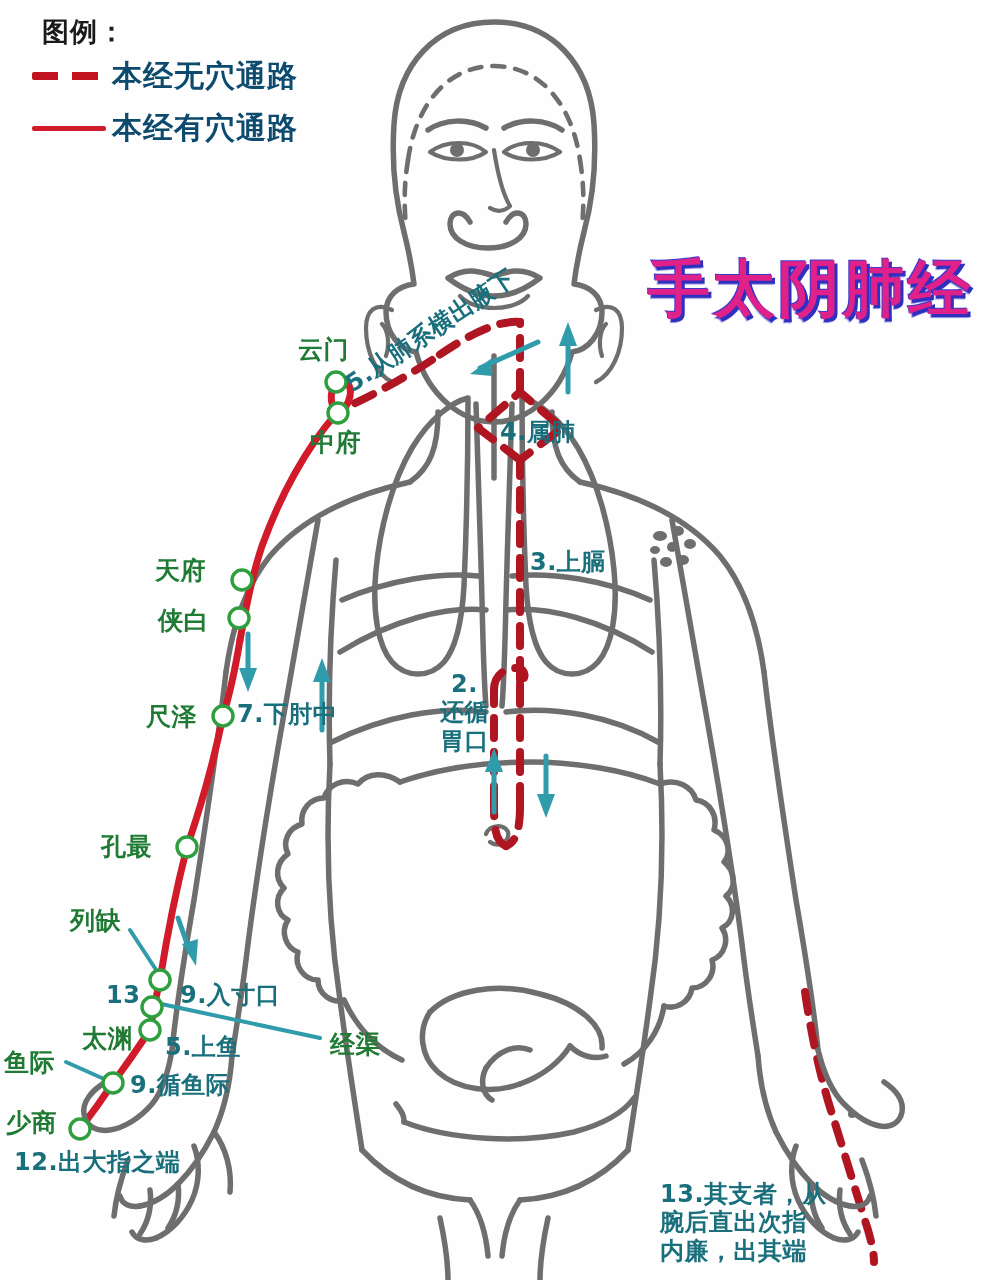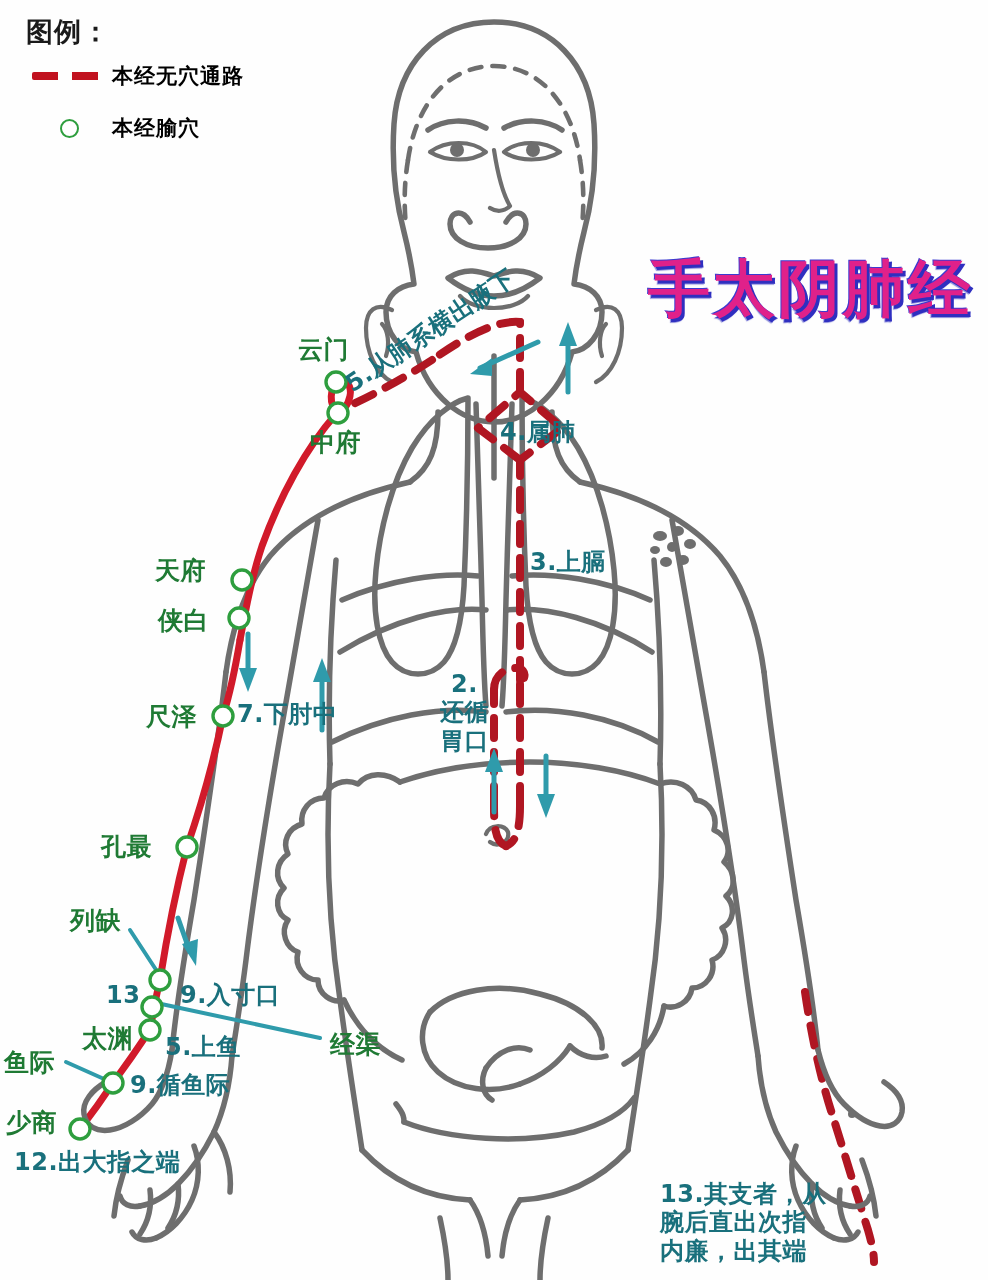--- a/index.html
+++ b/index.html
@@ -24,29 +24,29 @@
     line-height:1.18;
     letter-spacing:0.5px;
     font-weight:700;
   }
   .green{color:#1f7a34;}
   .teal{color:#19707c;}
 
   
   #legend{position:absolute;left:26px;top:14px;width:300px;}
   #legend .legend-title{
-    font-size:27px;color:#1a1a1a;font-weight:700;letter-spacing:1px;
+    font-size:27px;color:#1a1a1a;font-weight:700;letter-spacing:1px;margin-left:16px;
   }
   #legend .row{
     position:relative;height:52px;display:flex;align-items:center;
   }
   #legend .row .swatch{
     width:86px;flex:0 0 86px;display:flex;align-items:center;justify-content:center;
   }
-  #legend .row .txt{font-size:21px;color:#000000;font-weight:700;letter-spacing:1px;}
+  #legend .row .txt{font-size:30px;color:#0c4a6e;font-weight:700;letter-spacing:1px;}
   .dashline{
     width:74px;height:8px;
     background:repeating-linear-gradient(to right,#c1121f 0 26px,transparent 26px 40px);
     border-radius:2px;
   }
   .solidline{width:74px;height:5px;background:#d11a2a;border-radius:2px;}
   .ring{
     width:15px;height:15px;border:2.6px solid #2e9e3e;border-radius:50%;
     background:#ffffff;
   }
@@ -351,23 +351,23 @@
   <div id="legend">
     <div class="legend-title">图例：</div>
     <div class="row">
       <span class="swatch">
           <span class="dashline"></span>
         </span>
       <span class="txt">本经无穴通路</span>
     </div>
     <div class="row">
       <span class="swatch">
-          <span class="ring"></span>
+          <span class="solidline"></span>
         </span>
-      <span class="txt">本经腧穴</span>
+      <span class="txt">本经有穴通路</span>
     </div>
   </div>
 
   <div id="title">手太阴肺经</div>
 
   <div class="lbl pt green" style="left:298px;top:335px">云门</div>
   <div class="lbl pt green" style="left:310px;top:428px">中府</div>
   <div class="lbl pt green" style="left:155px;top:556px">天府</div>
   <div class="lbl pt green" style="left:158px;top:606px">侠白</div>
   <div class="lbl pt green" style="left:146px;top:702px">尺泽</div>

